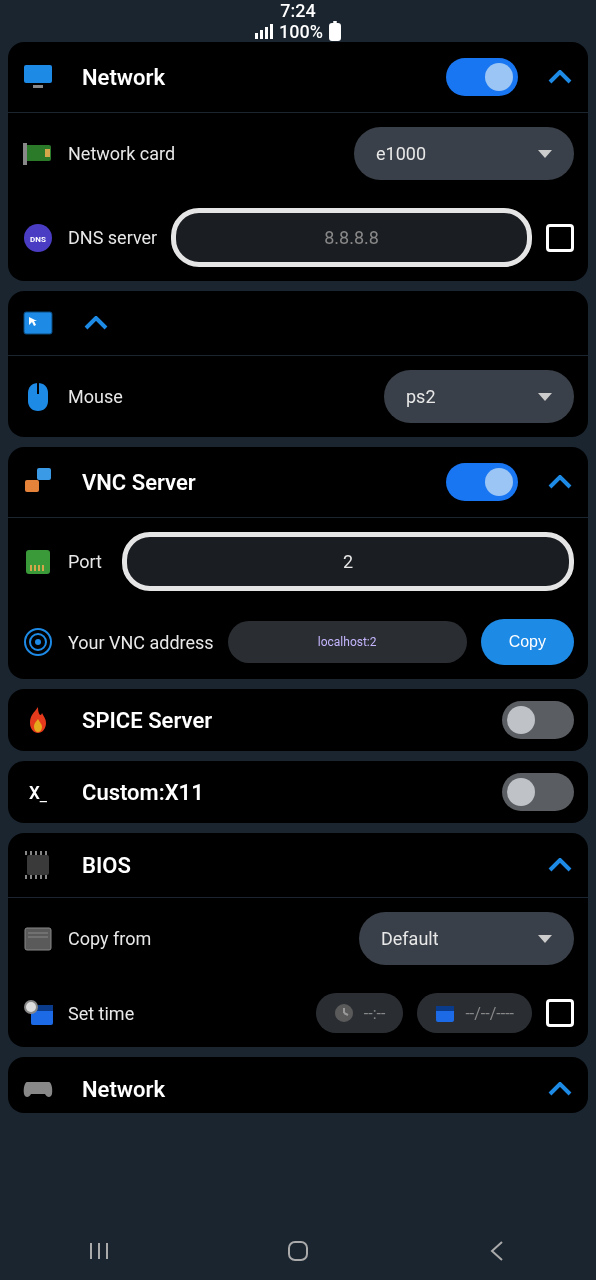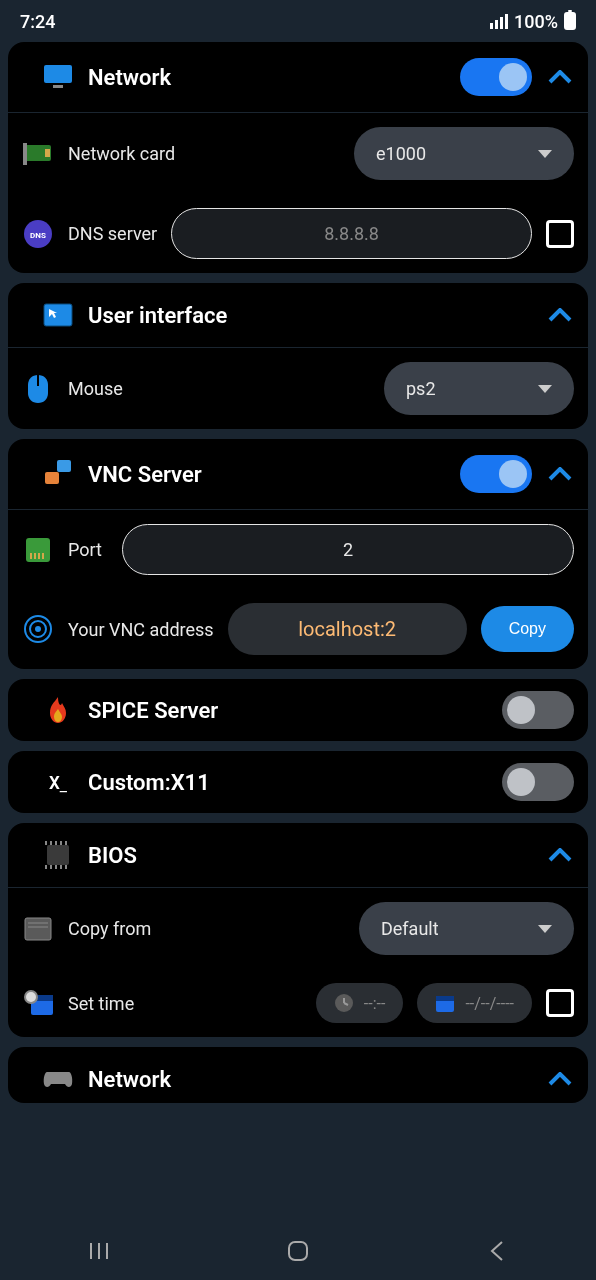--- a/index.html
+++ b/index.html
@@ -12,20 +12,21 @@
   overflow: hidden;
 }
 .status-bar {
   height: 42px;
   display: flex;
   justify-content: space-between;
   align-items: center;
   padding: 0 20px;
   font-size: 18px;
   font-weight: 500;
+  flex-direction: column;
 }
 .status-right { display: flex; align-items: center; gap: 6px; }
 .signal-bars { display: inline-flex; align-items: flex-end; gap: 2px; }
 .signal-bars span { width: 3px; background: #fff; display: inline-block; }
 .signal-bars span:nth-child(1){height:6px}
 .signal-bars span:nth-child(2){height:9px}
 .signal-bars span:nth-child(3){height:12px}
 .signal-bars span:nth-child(4){height:15px}
 .battery-icon { width: 12px; height: 18px; border: 2px solid #fff; border-radius: 3px; position: relative; background:#fff;}
 .battery-icon::before { content:''; position:absolute; top:-4px; left:2px; width:4px; height:2px; background:#fff; border-radius:1px;}
@@ -33,22 +34,21 @@
 .section {
   background: #000;
   border-radius: 16px;
   margin-bottom: 10px;
   overflow: hidden;
 }
 .section-header {
   display: flex;
   align-items: center;
   padding: 16px 14px;
-  gap: 14px;
-  margin-left: 20px;
+  gap: 28px;
 }
 .section-header .title { font-size: 22px; font-weight: 600; flex: 1; }
 .icon-box { width: 32px; height: 32px; display: flex; align-items: center; justify-content: center; flex-shrink: 0; }
 .divider { height: 1px; background: #1a2530; }
 .row {
   display: flex;
   align-items: center;
   padding: 14px 14px;
   gap: 14px;
   min-height: 68px;
@@ -62,21 +62,21 @@
   align-items: center;
   justify-content: space-between;
   min-width: 200px;
   font-size: 18px;
   color: #e8e8e8;
   gap: 64px;
 }
 .dropdown .chev { width: 0; height: 0; border-left: 7px solid transparent; border-right: 7px solid transparent; border-top: 8px solid #ccc; }
 .input-pill {
   background: #1a1d21;
-  border: 1px solid #e5e5e5;
+  border: 5px solid #e5e5e5;
   border-radius: 28px;
   padding: 14px 20px;
   flex: 1;
   text-align: center;
   font-size: 18px;
   color: #888;
 }
 .input-pill.filled { color: #e8e8e8; }
 .toggle {
   width: 72px; height: 38px; border-radius: 19px; position: relative; flex-shrink:0;
@@ -90,21 +90,21 @@
 .chevron-up {
   width: 28px; height: 28px; display: flex; align-items: center; justify-content: center; flex-shrink:0;
 }
 .chevron-up svg path { stroke: #1d8ae6; stroke-width: 4; fill: none; }
 .btn-blue {
   background: #1d8ae6; color: #fff; border-radius: 28px;
   padding: 14px 28px; font-size: 16px; font-weight: 500; border:none;
 }
 .pill-display {
   background: #2a2e33; border-radius: 28px; padding: 14px 20px;
-  flex: 1; text-align: center; font-size: 20px; color: #fdba74;
+  flex: 1; text-align: center; font-size: 12px; color: #c4b5fd;
 }
 .time-pill, .date-pill {
   background: #2a2e33; border-radius: 28px; padding: 10px 18px;
   display: flex; align-items: center; gap: 10px; font-size: 16px; color: #888;
 }
 .nav-bar {
   position: absolute; bottom: 0; left: 0; right: 0;
   height: 58px; background: #1a2530;
   display: flex; justify-content: space-around; align-items: center;
 }
@@ -177,21 +177,20 @@
 </div>
 
 <div class="section">
   <div class="section-header">
     <div class="icon-box">
       <svg width="30" height="24" viewBox="0 0 30 24">
             <rect x="1" y="1" width="28" height="22" rx="2" fill="#1d8ae6" stroke="#0a4a7a"></rect>
             <polygon points="6,6 6,14 9,11 11,15 13,14 11,10 14,10" fill="#fff"></polygon>
           </svg>
     </div>
-    <span class="title">User interface</span>
     <div class="chevron-up">
           <svg width="24" height="14" viewBox="0 0 24 14">
             <path d="M2 12 L12 2 L22 12"></path>
           </svg>
         </div>
   </div>
   <div class="divider"></div>
   <div class="row">
     <div class="icon-box">
       <svg width="22" height="30" viewBox="0 0 22 30">

